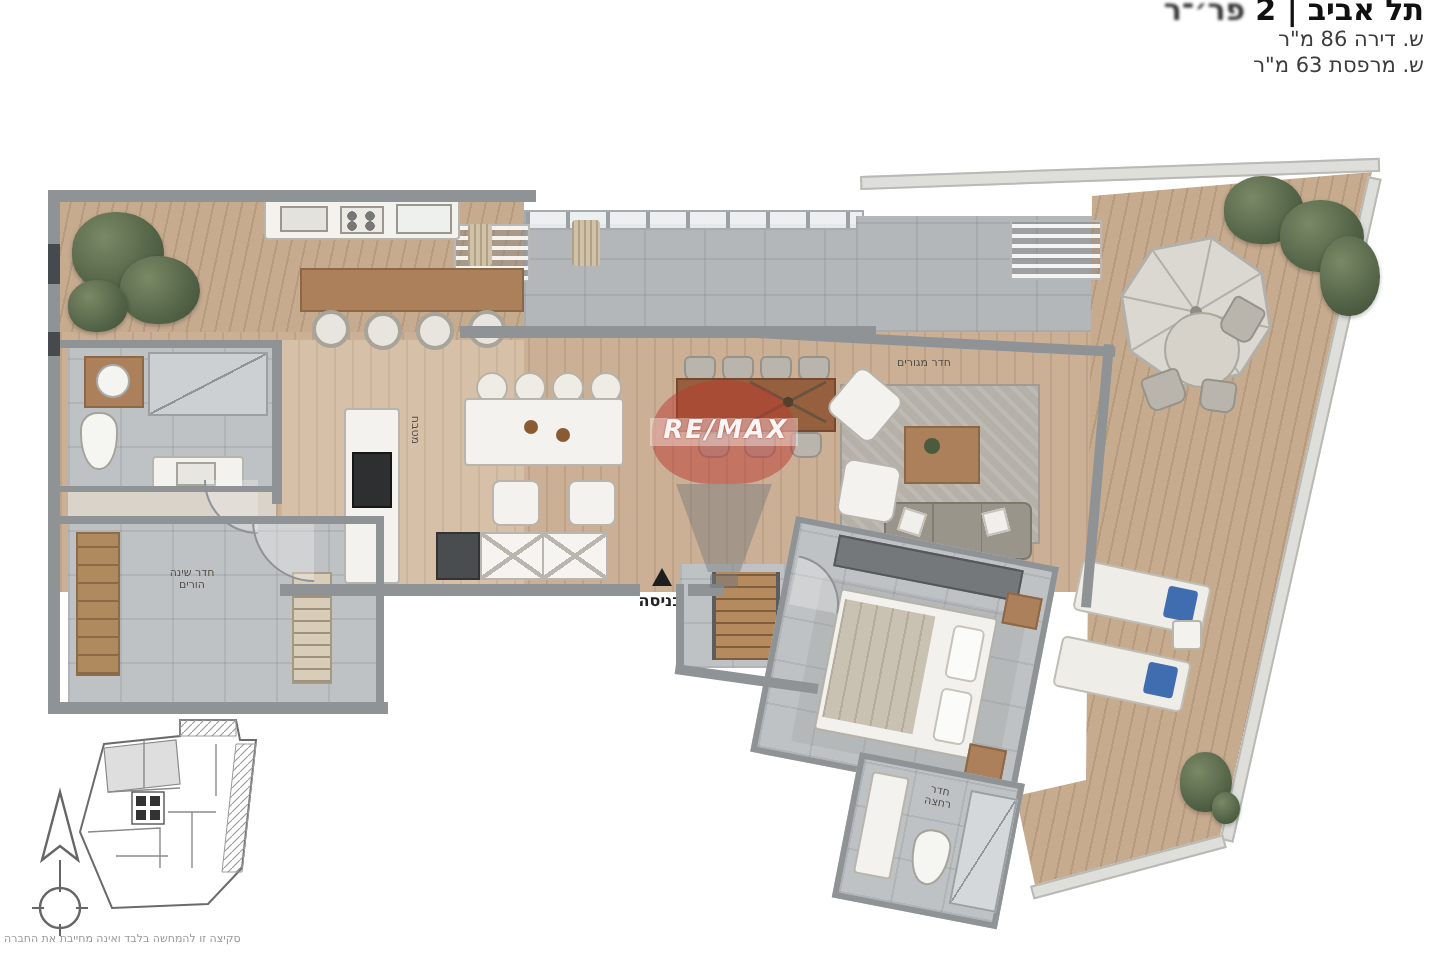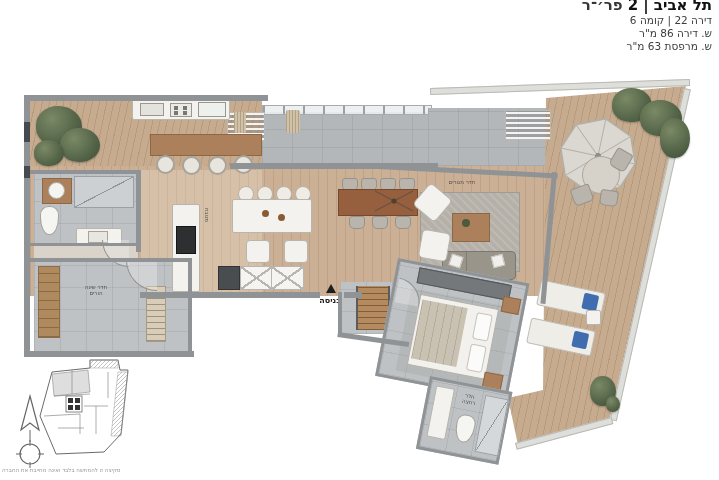--- a/index.html
+++ b/index.html
@@ -39,21 +39,20 @@
 <body>
 
 <div id="page">
 
   <div class="hdr">
     <div class="t1">
       <span class="blur">פר׳־ר</span>
       <span>2 |</span>
       <span>תל אביב</span>
     </div>
-    <div class="ln">דירה 22 | קומה 6</div>
     <div class="ln">ש. דירה 86 מ"ר</div>
     <div class="ln">ש. מרפסת 63 מ"ר</div>
   </div>
 
   <div class="abs deck" style="left:28px;top:100px;width:234px;height:72px;"></div>
   <div class="abs tileB" style="left:262px;top:112px;width:168px;height:54px;"></div>
   <div class="abs railing" style="left:262px;top:105px;width:168px;height:8px;"></div>
   <div class="abs tileB" style="left:428px;top:108px;width:120px;height:58px;"></div>
   <div class="abs woodV" style="left:30px;top:166px;width:518px;height:130px;"></div>
   <div class="abs woodL" style="left:140px;top:170px;width:122px;height:124px;"></div>
@@ -212,20 +211,27 @@
   <div class="wall" style="left:30px;top:170px;width:110px;height:4px;"></div>
   <div class="wall" style="left:30px;top:243px;width:110px;height:3px;"></div>
   <div class="wall" style="left:30px;top:258px;width:162px;height:4px;"></div>
   <div class="wall" style="left:188px;top:258px;width:4px;height:98px;"></div>
   <div class="wall" style="left:24px;top:351px;width:170px;height:6px;"></div>
   <div class="wall" style="left:140px;top:292px;width:180px;height:6px;"></div>
   <div class="wall" style="left:344px;top:292px;width:18px;height:6px;"></div>
   <div class="wall" style="left:338px;top:292px;width:4px;height:44px;"></div>
   <div class="wall" style="left:338px;top:332px;width:72px;height:5px;transform:rotate(8deg);transform-origin:0 0;"></div>
 
+  <div class="abs" style="left:325px;top:188px;width:76px;height:110px;">
+    <div class="abs" style="left:1px;top:2px;width:72px;height:52px;border-radius:50% 50% 42% 42%;background:rgba(187,55,45,.50);"></div>
+    <div class="abs" style="left:0;top:21px;width:74px;height:14px;background:rgba(250,248,245,.40);"></div>
+    <div class="wm-txt" style="left:-3px;top:20px;width:82px;">RE/MAX</div>
+    <div class="abs" style="left:12px;top:54px;width:50px;height:44px;background:rgba(110,116,120,.42);clip-path:polygon(2% 0,98% 0,66% 100%,34% 100%);"></div>
+    <div class="abs" style="left:30px;top:99px;width:14px;height:7px;background:rgba(110,116,120,.5);border-radius:1px;"></div>
+  </div>
 
   <svg class="abs" style="left:24px;top:358px;" width="112" height="104" viewBox="0 0 112 104">
     <defs>
       <pattern id="hp" width="4" height="4" patternUnits="userSpaceOnUse">
         <path d="M0,4 L4,0" stroke="#9a9a9a" stroke-width="0.6"></path>
       </pattern>
     </defs>
     <path d="M28,14 L66,10 L66,2 L94,2 L96,12 L104,12 L97,76 L80,94 L32,96 L16,58 Z" fill="#ffffff" stroke="#6b6b6b" stroke-width="1"></path>
     <path d="M94,14 L104,14 L97,78 L87,78 Z" fill="url(#hp)" stroke="#9a9a9a" stroke-width="0.5"></path>
     <rect x="66" y="2" width="28" height="8" fill="url(#hp)" stroke="#9a9a9a" stroke-width="0.5"></rect>

